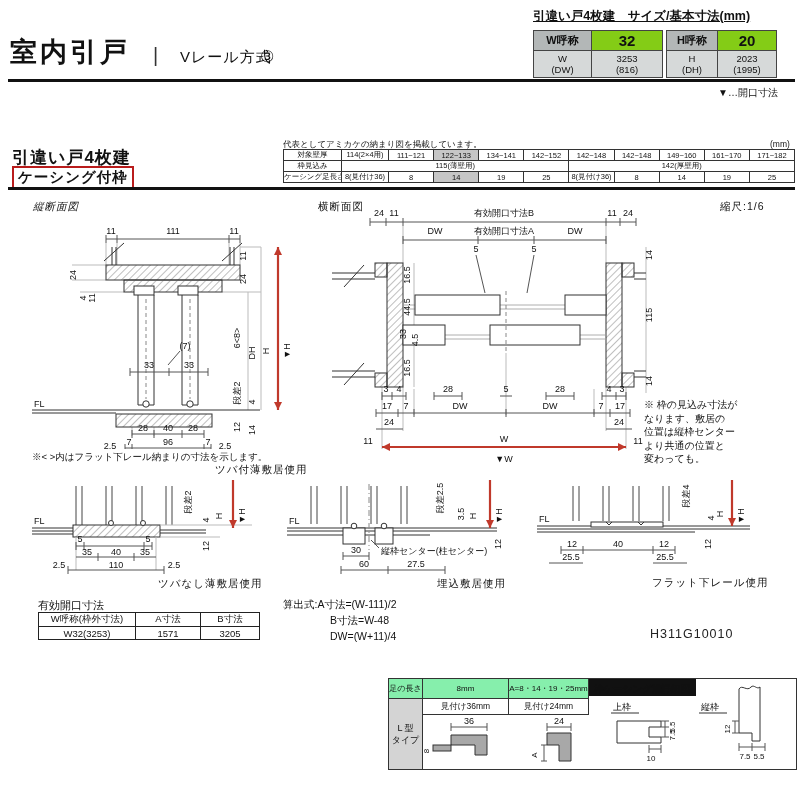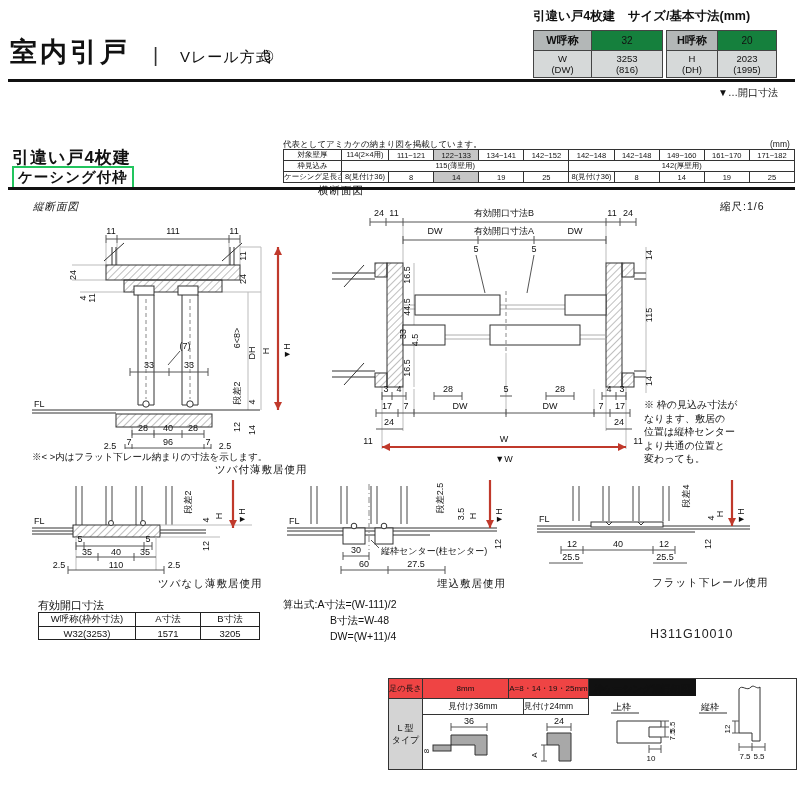--- a/index.html
+++ b/index.html
@@ -4,47 +4,47 @@
 <style>
   html,body{margin:0;padding:0;background:#fff;}
   .page{position:relative;width:800px;height:800px;background:#fff;overflow:hidden;
         font-family:"Liberation Sans",sans-serif;color:#111;}
   .abs{position:absolute;}
   .rule{position:absolute;background:#111;height:3px;}
   .t-title{font-size:27px;font-weight:bold;letter-spacing:3px;}
   .t-sep{font-size:20px;color:#333;}
   .t-method{font-size:15px;letter-spacing:1px;}
   .t-circ{font-size:16px;}
-  .sz-title{font-size:12.5px;font-weight:bold;}
+  .sz-title{font-size:12.5px;font-weight:bold;text-decoration:underline;}
   table{border-collapse:collapse;}
   .sztbl td{border:1px solid #444;text-align:center;vertical-align:middle;padding:0;}
   .sztbl .r1{background:#b3b7b7;font-size:11px;font-weight:bold;height:19px;}
-  .sztbl .r1v{background:#15803d;font-size:10px;font-weight:normal;}
+  .sztbl .r1v{background:#84cc16;font-size:15px;font-weight:bold;}
   .sztbl .r2{background:#d6d9d9;font-size:9.5px;line-height:11px;height:26px;}
   .small-note{font-size:10px;}
   .h2a{font-size:17px;font-weight:bold;letter-spacing:1px;}
-  .h2b{display:inline-block;border:2px solid #22c55e;font-size:14.5px;font-weight:bold;
+  .h2b{display:inline-block;border:2px solid #b91c1c;font-size:14.5px;font-weight:bold;
        padding:0 4px;letter-spacing:1px;}
   .repnote{font-size:8.5px;}
   .walltbl{table-layout:fixed;width:512px;}
   .walltbl td{border:1px solid #333;font-size:7.5px;text-align:center;padding:0;height:10px;
               white-space:nowrap;overflow:hidden;}
   .walltbl .sh{background:#c6c6c6;}
   .dwg-lab{font-size:10.5px;letter-spacing:1px;}
   .cap{font-size:10.5px;letter-spacing:1px;}
   .notes{font-size:9.5px;}
   .hsnote div{font-size:10px;line-height:13.5px;}
   .otbl td{border:1px solid #222;font-size:9.5px;text-align:center;height:12px;padding:0;}
   .otitle{font-size:11px;}
   .formula{font-size:10.5px;}
   .code{font-size:12.5px;letter-spacing:1px;color:#222;}
   .panel{border:1.5px solid #333;}
   .pcell{position:absolute;box-sizing:border-box;border-right:1px solid #333;border-bottom:1px solid #333;
          display:flex;align-items:center;justify-content:center;text-align:center;}
-  .phead{background:#ef4444;font-size:8px;}
+  .phead{background:#86efac;font-size:8px;}
   .psub{font-size:8.5px;}
   .ptype{background:#d4d4d4;font-size:9px;line-height:12px;}
   svg text{font-family:"Liberation Sans",sans-serif;font-size:9px;fill:#111;}
   svg .cj{font-size:9px;}
 </style>
 </head>
 <body>
 
 <div class="page">
 
@@ -148,21 +148,21 @@
       <td>14</td>
       <td>19</td>
       <td>25</td>
     </tr>
   </tbody>
     </table>
 
   <div class="rule" style="left:8px;top:187px;width:787px;"></div>
 
   <div class="abs dwg-lab" style="left:33px;top:200px;font-style:italic;">縦断面図</div>
-  <div class="abs dwg-lab" style="left:318px;top:184px;">横断面図</div>
+  <div class="abs dwg-lab" style="left:318px;top:200px;">横断面図</div>
   <div class="abs dwg-lab" style="left:720px;top:200px;">縮尺:1/6</div>
 
   <svg class="abs" style="left:28px;top:203px;" width="285" height="246">
     <defs>
       <pattern id="hs1" width="5" height="5" patternUnits="userSpaceOnUse" patternTransform="rotate(45)">
         <line x1="0" y1="0" x2="0" y2="5" stroke="#8a8a8a" stroke-width="1.1"></line>
       </pattern>
     </defs>
     <g stroke="#bbb" stroke-width="1">
       <line x1="78" y1="40" x2="78" y2="62"></line>
@@ -586,21 +586,21 @@
   <div class="abs panel" style="left:388px;top:678px;width:407px;height:90px;">
     <div class="pcell phead" style="left:0;top:0;width:34px;height:20px;">足の長さ</div>
     <div class="pcell phead" style="left:34px;top:0;width:86px;height:20px;">8mm</div>
     <div class="pcell phead" style="left:120px;top:0;width:80px;height:20px;">A=8・14・19・25mm</div>
     <div class="pcell ptype" style="left:0;top:20px;width:34px;height:70px;border-bottom:none;">
       <div>
         <div>L 型</div>
         <div>タイプ</div>
       </div>
     </div>
-    <div class="pcell psub" style="left:34px;top:20px;width:101px;height:16px;">見付け36mm</div>
+    <div class="pcell psub" style="left:34px;top:20px;width:86px;height:16px;">見付け36mm</div>
     <div class="pcell psub" style="left:120px;top:20px;width:80px;height:16px;">見付け24mm</div>
 
     <svg class="abs" style="left:34px;top:36px;" width="86" height="54">
       <g stroke="#555">
         <line x1="28" y1="12" x2="64" y2="12"></line>
           <line x1="28" y1="8" x2="28" y2="16"></line>
           <line x1="64" y1="8" x2="64" y2="16"></line>
       </g>
       <text x="46" y="9" text-anchor="middle">36</text>
       <polygon points="28,20 64,20 64,40 52,40 52,30 28,30" fill="#a8a8a8" stroke="#333"></polygon>

